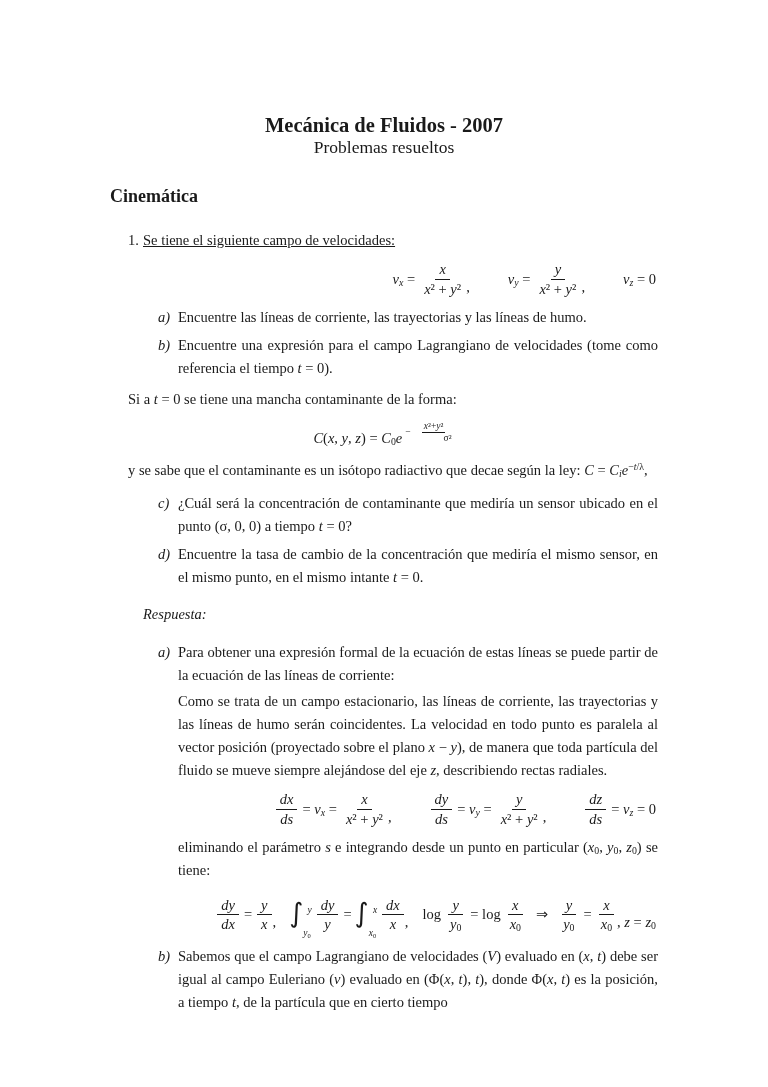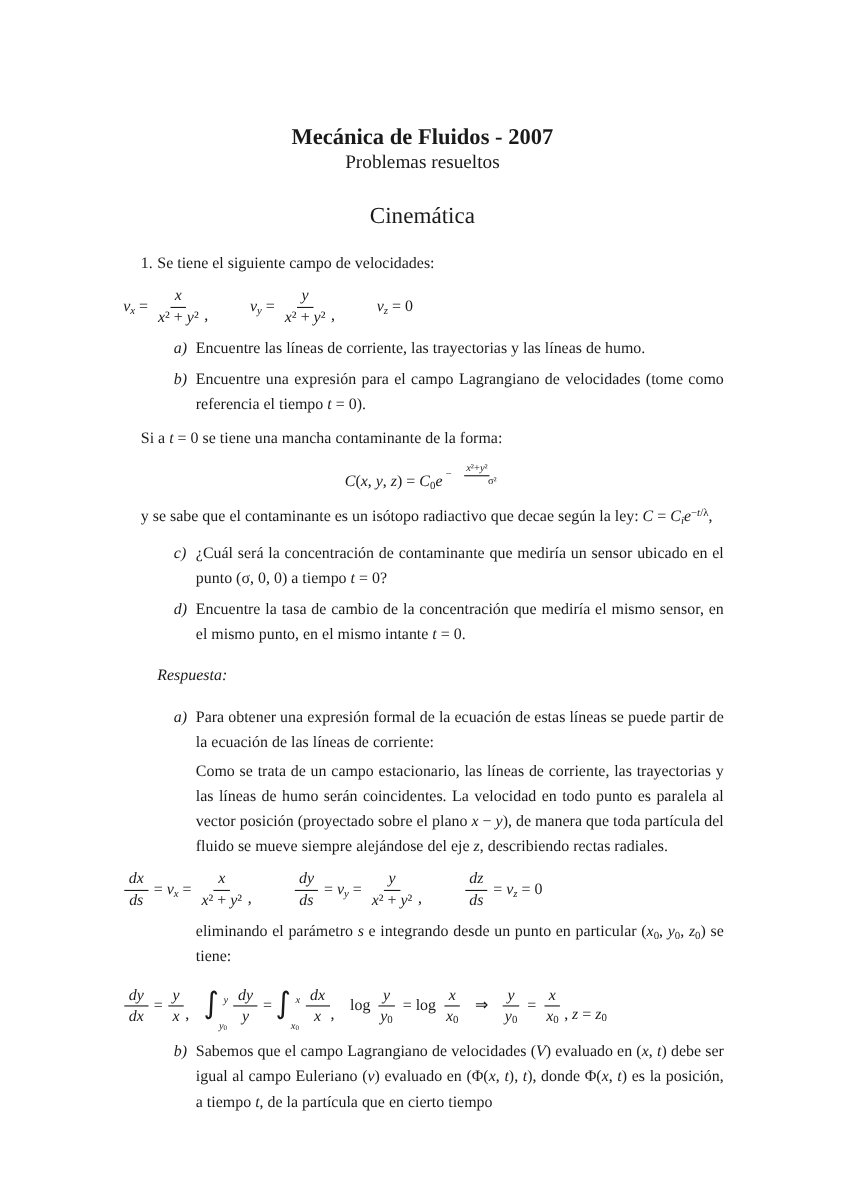--- a/index.html
+++ b/index.html
@@ -11,44 +11,44 @@
   }
   .page { position:relative; width:768px; height:1087px; overflow:hidden; background:#ffffff; }
   .content { padding:0 110px; font-size:14.5px; line-height:23px; }
 
   
   .titleblock { margin-top:114px; text-align:center; }
   .title { font-size:20.5px; font-weight:bold; line-height:23px; }
   .subtitle { font-size:17.5px; line-height:21px; }
 
   
-  .section { margin-top:25px; font-size:21px; font-weight:normal; line-height:27px;text-align:center; }
+  .section { margin-top:25px; font-size:18px; font-weight:bold; line-height:27px; }
 
   
   .enumitem { display:flex; margin-top:19px; margin-left:18px; }
   .enumlbl { flex:none; width:15px; }
-  .enumitem p { margin:0; }
+  .enumitem p { margin:0;text-decoration:underline; }
 
   
   .litem { display:flex; margin-left:48px; margin-top:5px; }
   .litem .llbl { flex:none; width:20px; font-style:italic; }
   .litem .lbody { flex:1; }
   .litem p { margin:0; text-align:justify; }
   .litem p + p { margin-top:3px; }
 
   .para { margin:0 0 0 18px; text-align:justify; }
   .para-si { margin-top:8px; }
   .para-decay { margin-top:9px; }
   .respuesta { margin-top:14px; margin-left:33px; font-style:italic; }
   .para-elim { margin-left:68px; margin-top:7px; text-align:justify; }
   .mt12 { margin-top:12px; }
   .mt10 { margin-top:10px; }
 
   
-  .eqrow { display:flex; justify-content:flex-start; align-items:center; margin:9px 0; }
+  .eqrow { display:flex; justify-content:flex-end; align-items:center; margin:9px 0; }
   .eqcenter { text-align:center; margin:10px 0 4px; }
   i { font-style:italic; }
   sub { font-size:68%; vertical-align:-0.25em; line-height:0; }
   sup { font-size:68%; vertical-align:0.5em; line-height:0; }
   .frac { display:inline-flex; flex-direction:column; align-items:center; margin:0 3px; vertical-align:middle; }
   .fn { display:block; padding:0 4px 1px; border-bottom:1.2px solid #1a1a1a; line-height:1.15; white-space:nowrap; }
   .fd { display:block; padding:1px 4px 0; line-height:1.15; white-space:nowrap; }
   .mseg { white-space:nowrap; margin:0 2px; }
   .low { transform:translateY(8px); margin-left:-2px; }
   .qquad { width:34px; flex:none; }

